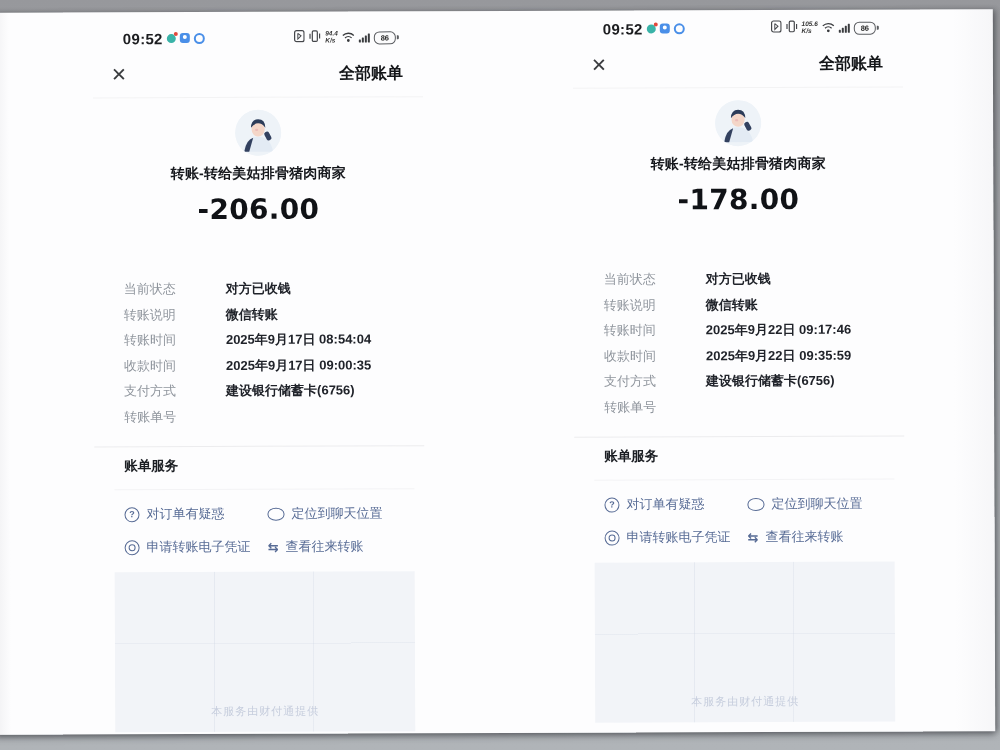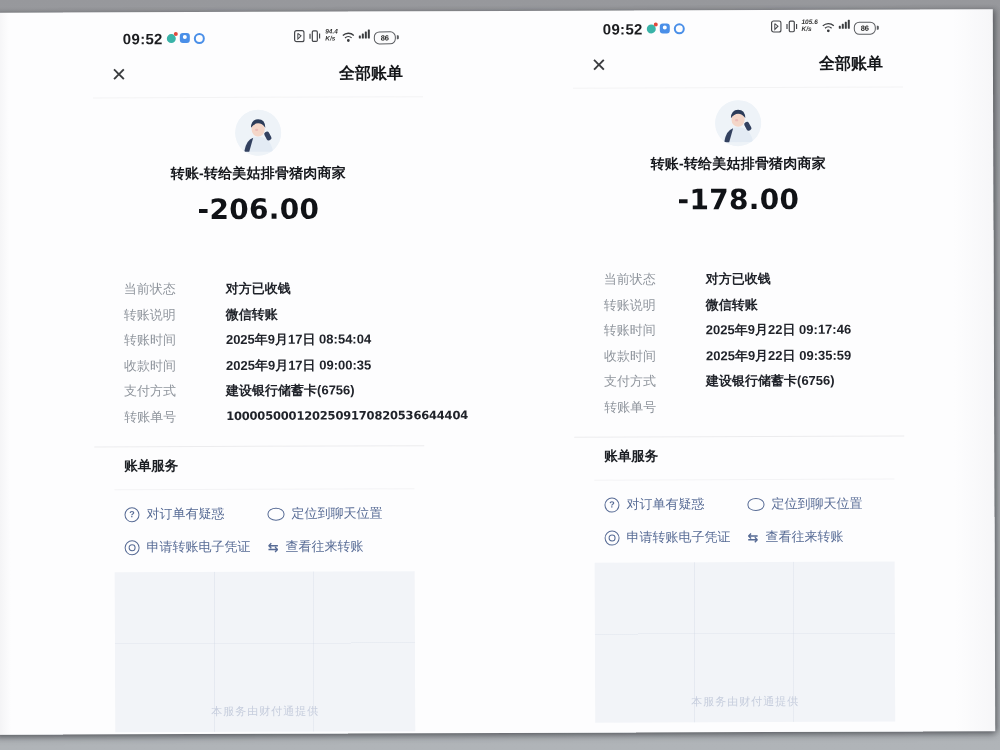--- a/index.html
+++ b/index.html
@@ -21,21 +21,21 @@
   
   .statusbar{display:flex;justify-content:space-between;align-items:center;padding:8px 24px 0 30px;height:20px;}
   .sb-left{display:flex;align-items:center;gap:4px;}
   .sb-time{font-size:15px;font-weight:700;color:#1c1d20;letter-spacing:.3px;}
   .mini{display:inline-block;position:relative;}
   .mini-teal{width:9px;height:9px;border-radius:50%;background:#3ab3a8;}
   .mini-teal::after{content:"";position:absolute;right:-2px;top:-2px;width:4px;height:4px;border-radius:50%;background:#e2483c;}
   .mini-sq{width:10px;height:10px;border-radius:3px;background:#4a8fe8;}
   .mini-sq::after{content:"";position:absolute;left:3px;top:2px;width:4px;height:4px;border-radius:50%;background:#fff;}
   .mini-ring{width:7px;height:7px;border-radius:50%;border:2px solid #4a8fe8;}
-  .sb-right{display:flex;gap:4px;color:#2c2e31;}
+  .sb-right{display:flex;align-items:center;gap:4px;color:#2c2e31;}
   .speed{display:flex;flex-direction:column;line-height:1.05;font-size:6.5px;font-weight:700;color:#333;text-align:left;}
   .bars{display:flex;align-items:flex-end;gap:1px;height:10px;}
   .bars i{display:block;width:2px;background:#3a3c3f;border-radius:.5px;}
   .bars i:nth-child(1){height:3px;}.bars i:nth-child(2){height:5px;}
   .bars i:nth-child(3){height:7px;}.bars i:nth-child(4){height:9px;}
   .batt{display:flex;align-items:center;}
   .batt .shell{width:20px;height:11px;border:1.2px solid #5a5c60;border-radius:5.5px;display:flex;align-items:center;justify-content:center;font-size:7.5px;font-weight:700;color:#222;background:#fbfbfc;}
   .batt .nub{width:2px;height:4px;background:#5a5c60;border-radius:0 1px 1px 0;margin-left:1px;}
 
   
@@ -158,21 +158,20 @@
       <div class="drow">
           <span class="dl">收款时间</span>
           <span class="dv">2025年9月17日 09:00:35</span>
         </div>
       <div class="drow">
           <span class="dl">支付方式</span>
           <span class="dv">建设银行储蓄卡(6756)</span>
         </div>
       <div class="drow">
           <span class="dl">转账单号</span>
-          <span class="dv num">1000050001202509170820536644404</span>
         </div>
     </div>
 
     <div class="hr1"></div>
     <div class="svc-title">账单服务</div>
     <div class="hr2"></div>
 
     <div class="link-row">
       <div class="link w1">
           <span class="li q">?</span>

